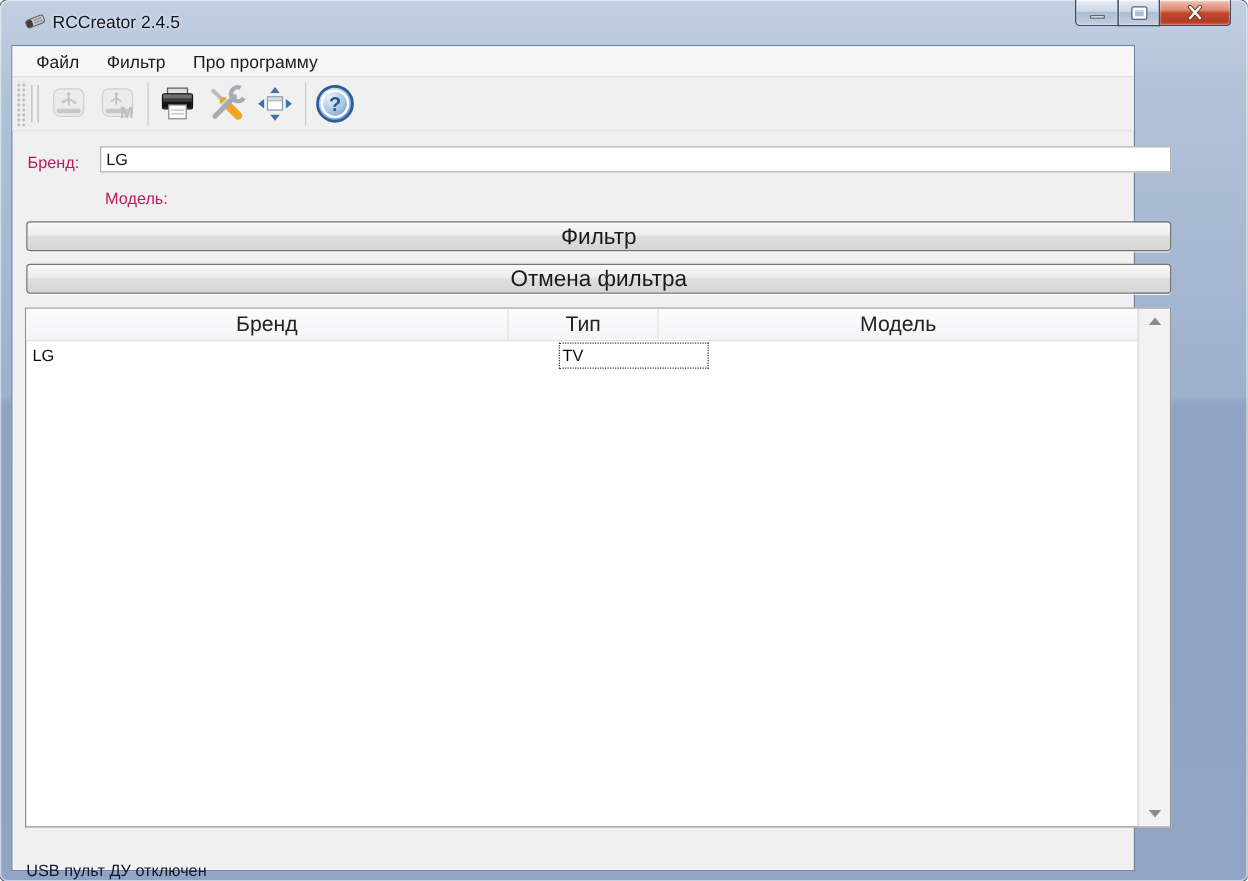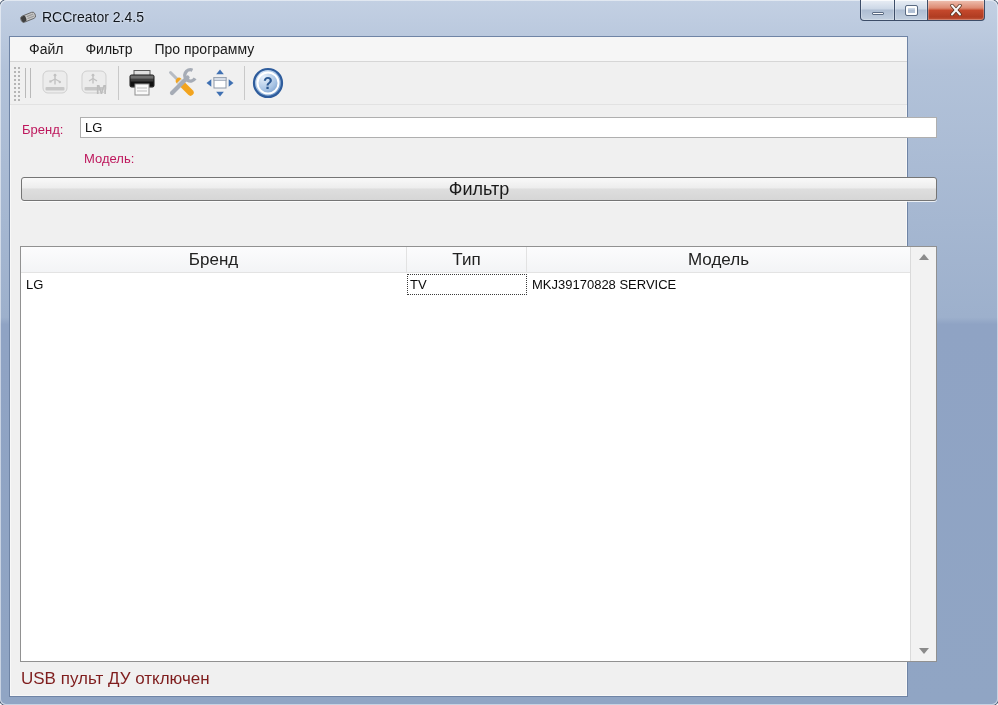--- a/index.html
+++ b/index.html
@@ -93,33 +93,33 @@
     background:linear-gradient(180deg,#fcfcfd 0%,#f3f4f6 100%);
     border-bottom:1px solid #e3e3e3;
   }
   .th{display:flex;align-items:center;justify-content:center;font-size:17px;color:#222;}
   .th-brand{width:386px;border-right:1px solid #e2e2e2;}
   .th-type{width:120px;border-right:1px solid #e2e2e2;text-align:center;}
   .th-model{flex:1;text-align:right;}
   .trow{position:absolute;left:0;top:27px;right:26px;height:21px;display:flex;font-size:13px;color:#0a0a0a;}
   .td{display:flex;align-items:center;}
   .td-brand{width:386px;padding-left:5px;}
-  .td-type{width:120px;padding-left:3px;outline:1px dotted #3c3c3c;outline-offset:-1px;}
+  .td-type{width:120px;padding-left:3px;outline:1px dotted #3c3c3c;outline-offset:-1px;margin-left:40px;}
   .td-model{flex:1;padding-left:5px;}
   .vscroll{
     position:absolute;right:0;top:0;bottom:0;width:26px;
     background:#f2f2f2;border-left:1px solid #dadada;
   }
   .arrow-up{position:absolute;left:8px;top:7px;width:0;height:0;
     border-left:5px solid transparent;border-right:5px solid transparent;border-bottom:6px solid #8b8b8b;}
   .arrow-down{position:absolute;left:8px;bottom:7px;width:0;height:0;
     border-left:5px solid transparent;border-right:5px solid transparent;border-top:6px solid #8b8b8b;}
 
   
-  .statusbar{position:absolute;left:11px;top:632px;font-size:17px;color:#7f1d1d;}
+  .statusbar{position:absolute;left:11px;top:652px;font-size:13px;color:#0f172a;}
 </style>
 </head>
 <body>
 
 <div class="window">
 
   <div class="titlebar">
     <span class="app-icon">
       <svg width="18" height="16" viewBox="0 0 18 16">
         <g transform="rotate(-22 9 8)">
@@ -236,31 +236,31 @@
         </svg>
       </div>
     </div>
 
     <span class="field-label" style="left:12px;top:85px;">Бренд:</span>
     <input class="field-input" style="top: 80px;" value="LG">
 
     <span class="field-label" style="left:28px;top:114px;margin-left:46px;">Модель:</span>
 
     <button class="big-btn" style="top:140px;">Фильтр</button>
+    <button class="big-btn" style="top:174px;">Отмена фильтра</button>
 
     <div class="table">
       <div class="thead">
         <div class="th th-brand">Бренд</div>
         <div class="th th-type">Тип</div>
         <div class="th th-model">Модель</div>
       </div>
       <div class="trow">
         <div class="td td-brand">LG</div>
         <div class="td td-type">TV</div>
-        <div class="td td-model">MKJ39170828 SERVICE</div>
       </div>
       <div class="vscroll">
         <div class="arrow-up"></div>
         <div class="arrow-down"></div>
       </div>
     </div>
 
     <div class="statusbar">USB пульт ДУ отключен</div>
 
   </div>

